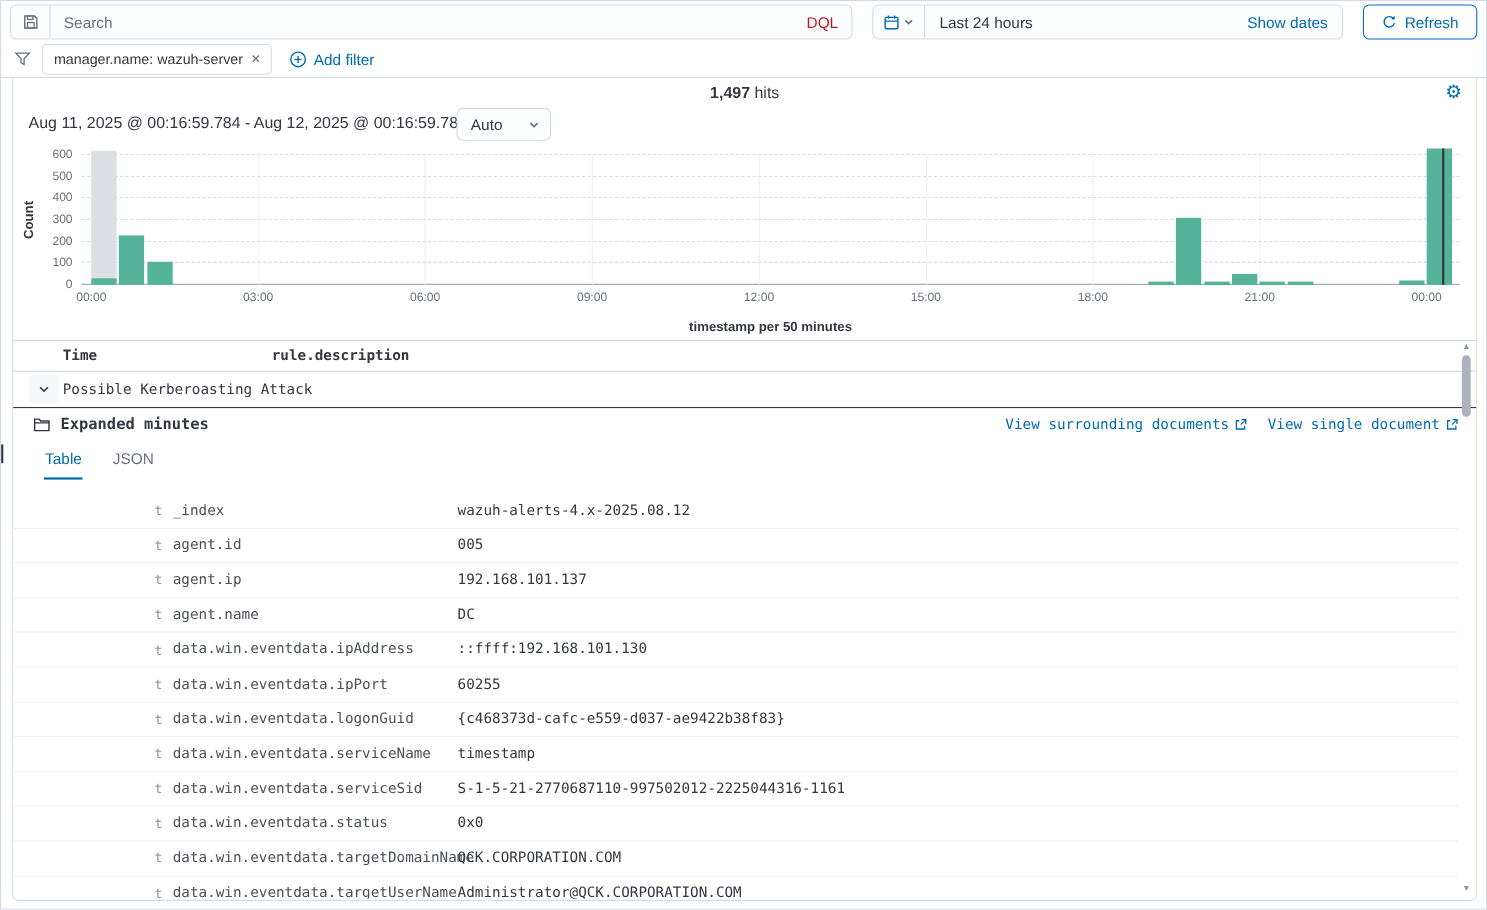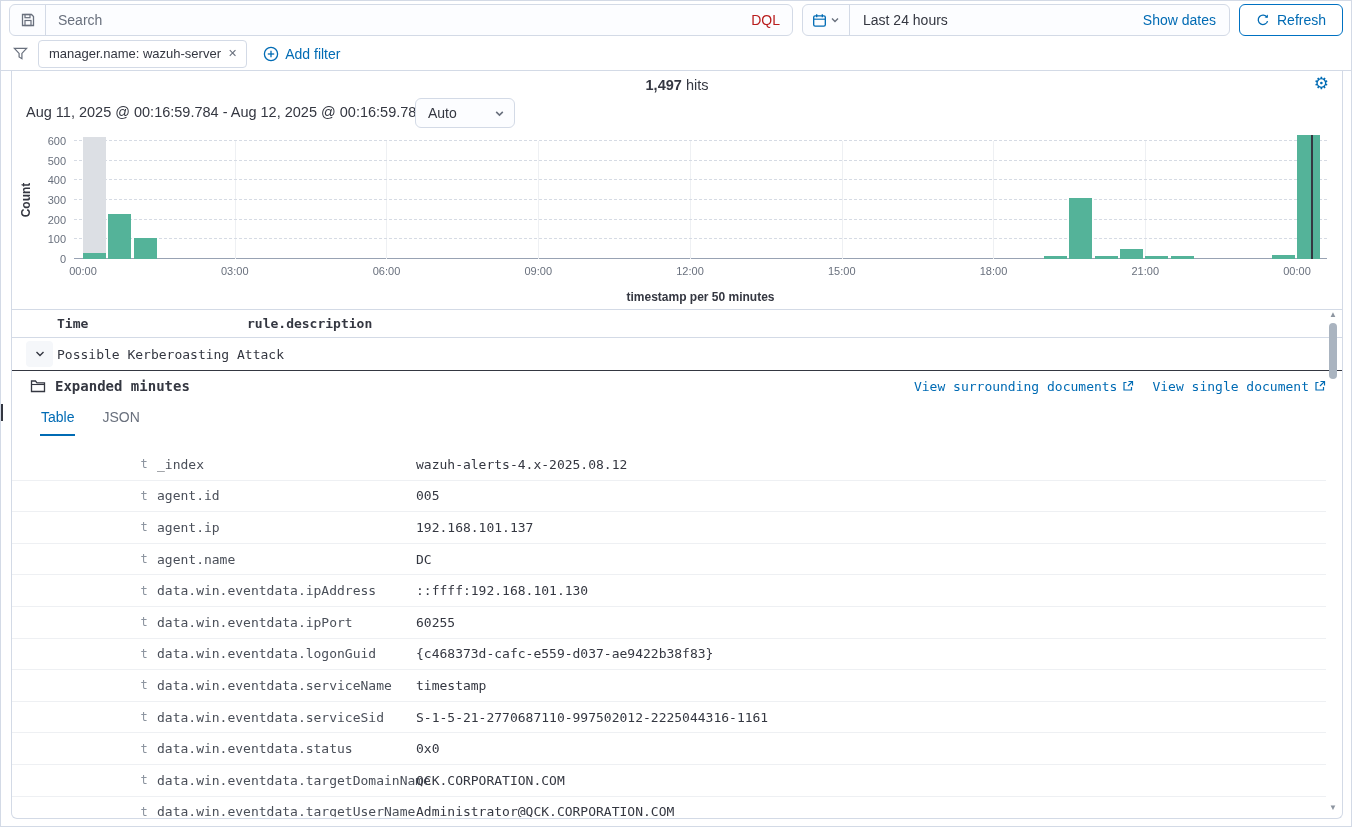--- a/index.html
+++ b/index.html
@@ -2,21 +2,21 @@
 <html><head>
 <meta charset="utf-8">
 <style>
   html,body{margin:0;padding:0;background:#fff;}
   .page{position:relative;width:1352px;height:827px;box-sizing:border-box;border:1px solid #d3dae6;
         background:#fff;font-family:"Liberation Sans",sans-serif;color:#343741;overflow:hidden;}
   .mono{font-family:"DejaVu Sans Mono",monospace;}
 
   
   .topbar{position:absolute;top:0;left:0;right:0;height:36px;display:flex;align-items:center;
-          padding:2px 8px 0 8px;gap:9px;box-sizing:border-box;}
+          padding:2px 8px 0 8px;gap:18px;box-sizing:border-box;}
   .search-group{flex:1;display:flex;align-items:center;height:32px;border:1px solid #d3dae6;
                 border-radius:6px;background:#fcfdff;box-sizing:border-box;overflow:hidden;}
   .save-btn{width:36px;height:100%;border:none;border-right:1px solid #d3dae6;background:transparent;
             display:grid;place-items:center;cursor:pointer;}
   .search-input{flex:1;height:100%;border:none;outline:none;background:transparent;padding:0 12px;
                 font-size:14px;color:#343741;font-family:"Liberation Sans",sans-serif;}
   .search-input::placeholder{color:#69707d;opacity:1;}
   .dql{padding:0 12px;color:#b91c1c;font-size:14px;cursor:pointer;}
   .datepicker{width:428px;height:32px;border:1px solid #d3dae6;border-radius:6px;background:#fcfdff;
               display:flex;align-items:center;box-sizing:border-box;flex:none;}
@@ -35,21 +35,21 @@
   .chip .x{color:#69707d;font-size:11px;cursor:pointer;}
   .add-filter{display:flex;align-items:center;gap:6px;color:#006bb4;font-size:14px;cursor:pointer;margin-left:6px;}
 
   
   .panel{position:absolute;top:70px;left:10px;width:1332px;bottom:7px;border:1px solid #d3dae6;border-top:none;
          border-radius:0 0 6px 6px;box-sizing:border-box;background:#fff;}
   .hits{position:absolute;top:6px;left:0;right:0;text-align:center;font-size:14.5px;color:#343741;}
   .hits b{font-weight:700;}
   .gear{position:absolute;top:4px;right:13px;font-size:17px;color:#006bb4;line-height:1;cursor:pointer;}
   .range-line{position:absolute;top:33px;left:14px;font-size:14.5px;color:#343741;}
-  .interval-select{position:absolute;top:27px;left:403px;width:100px;height:30px;border:1px solid #d3dae6;
+  .interval-select{position:absolute;top:27px;left:403px;width:86px;height:30px;border:1px solid #d3dae6;
                    background:#fcfdff;border-radius:6px;display:flex;align-items:center;justify-content:space-between;
                    padding:0 9px 0 12px;font-size:14px;box-sizing:border-box;cursor:pointer;color:#343741;}
 
   
   .chart{position:absolute;top:60px;left:0;width:100%;height:180px;}
   .plot{position:absolute;left:62px;top:10px;width:1253px;height:118px;}
   .baseline{position:absolute;left:0;right:0;bottom:0;border-bottom:1px solid #98a2b3;}
   .gline{position:absolute;left:0;right:0;border-top:1px dashed #d6dbe4;z-index:0;}
   .vline{position:absolute;top:0;bottom:0;width:1px;background:#eef0f3;z-index:0;}
   .bar{position:absolute;bottom:0;width:23px;}

